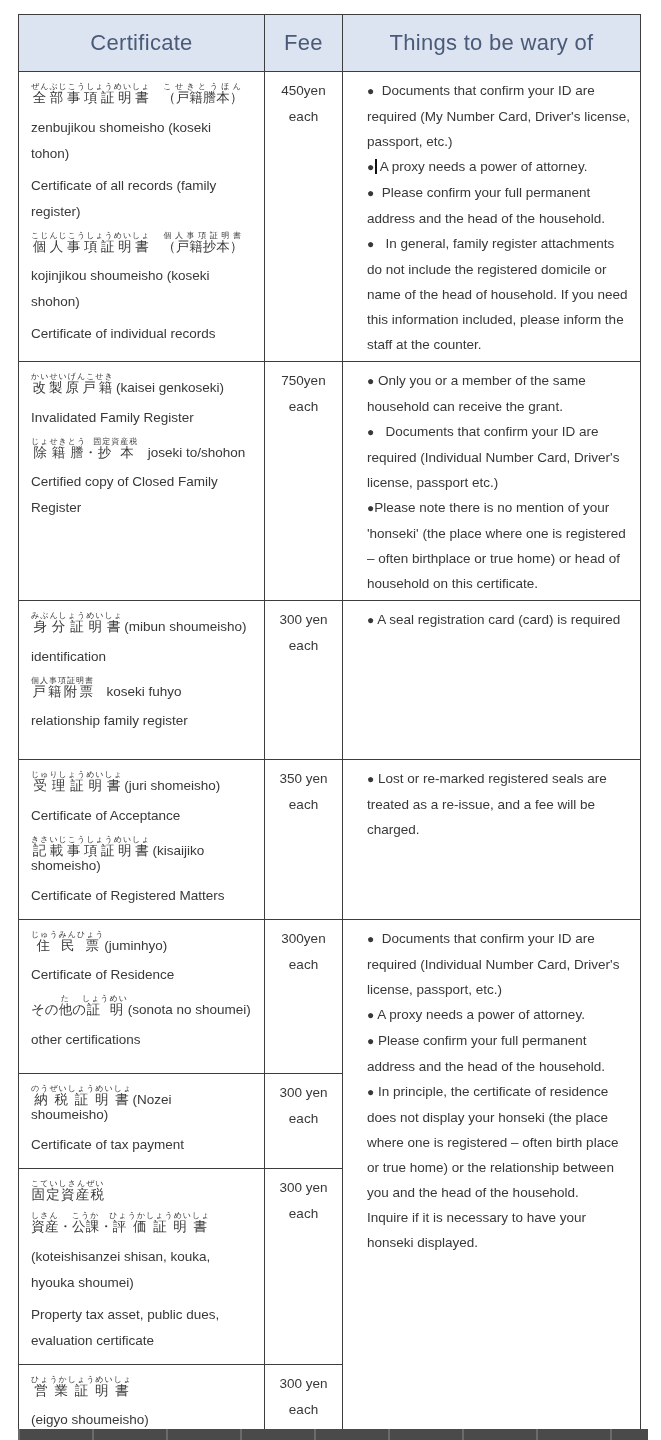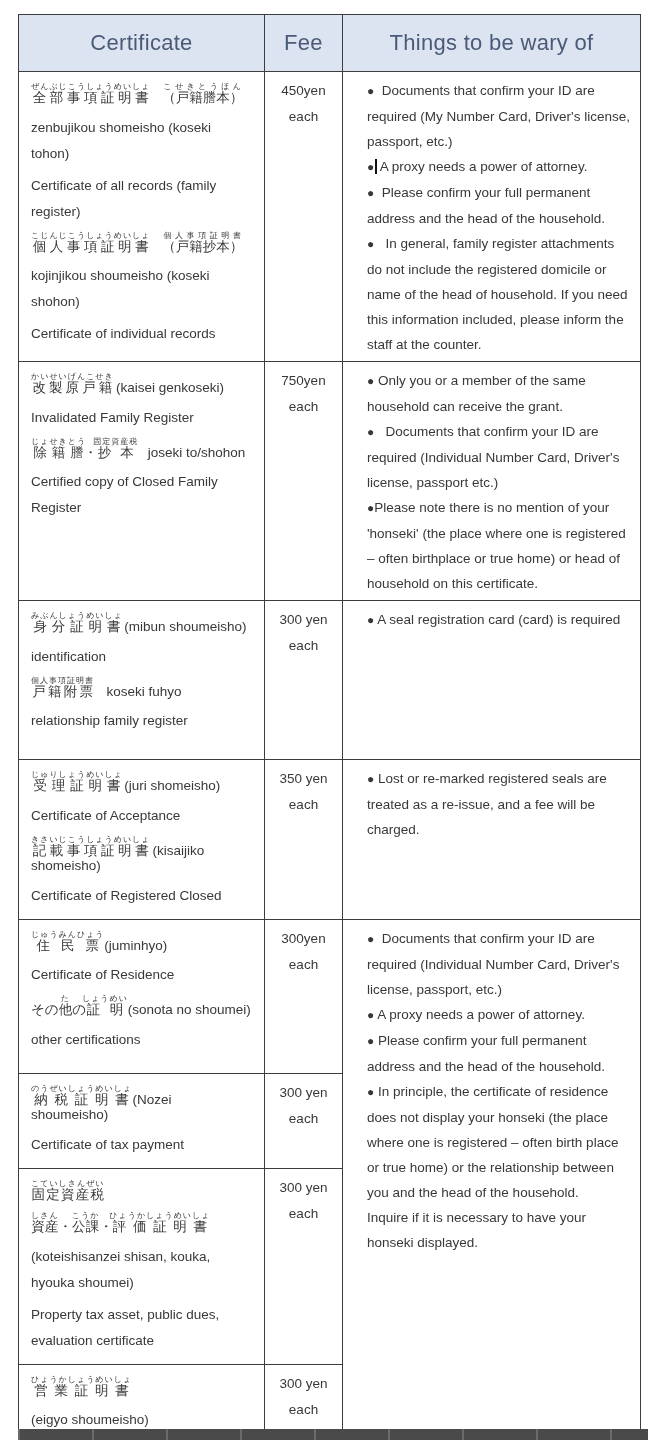--- a/index.html
+++ b/index.html
@@ -118,21 +118,21 @@
         </td>
         <td class="wary">
           <p class="wary-line"><span class="bullet">●</span> A seal registration card (card) is required</p>
         </td>
       </tr>
       <tr class="r4">
         <td class="cert">
           <p class="jp"><ruby>受理証明書<rt>じゅりしょうめいしょ</rt></ruby> (juri shomeisho)</p>
           <p class="en">Certificate of Acceptance</p>
           <p class="jp"><ruby>記載事項証明書<rt>きさいじこうしょうめいしょ</rt></ruby> (kisaijiko shomeisho)</p>
-          <p class="en">Certificate of Registered Closed</p>
+          <p class="en">Certificate of Registered Matters</p>
         </td>
         <td class="fee">
           <p class="fee-line">350 yen</p>
           <p class="fee-line">each</p>
         </td>
         <td class="wary">
           <p class="wary-line"><span class="bullet">●</span> Lost or re-marked registered seals are treated as a re-issue, and a fee will be charged.</p>
         </td>
       </tr>
       <tr class="r5">

